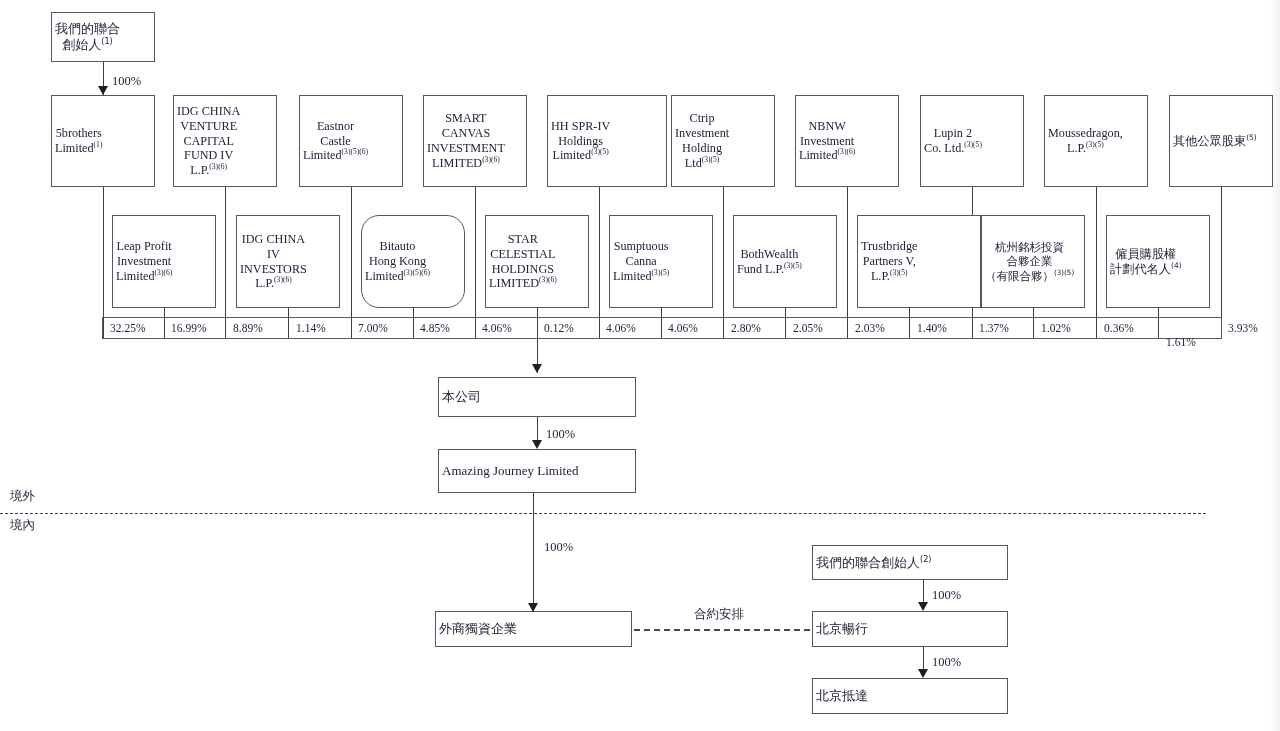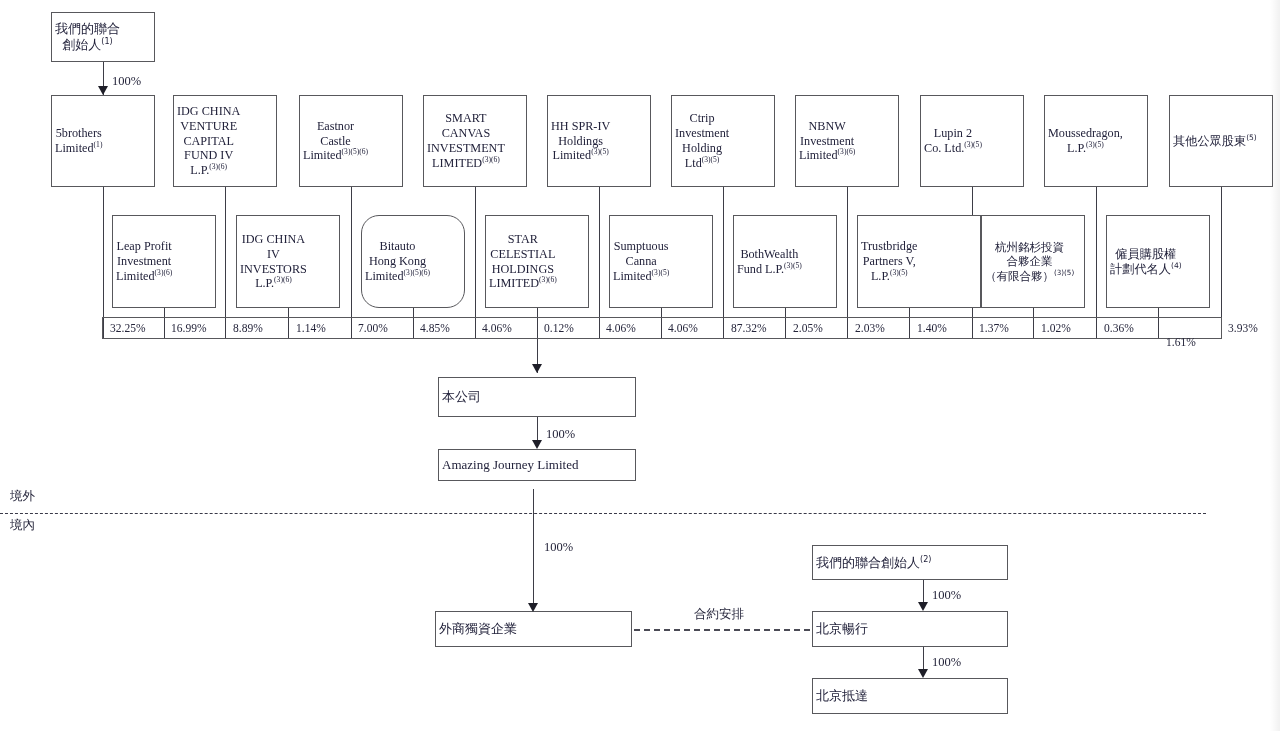--- a/index.html
+++ b/index.html
@@ -140,21 +140,21 @@
 Limited</span><span class="sup">(3)(5)(6)</span></span>
   </div>
 
   <div class="box t12" style="left:423px; top:95px; width:104px; height:92px;">
     <span class="txt"><span>SMART
 CANVAS
 INVESTMENT
 LIMITED</span><span class="sup">(3)(6)</span></span>
   </div>
 
-  <div class="box t12" style="left:547px; top:95px; width:104px; height:92px;">
+  <div class="box t12" style="left:547px; top:95px; width:120px; height:92px;">
     <span class="txt"><span>HH SPR-IV
 Holdings
 Limited</span><span class="sup">(3)(5)</span></span>
   </div>
 
   <div class="box t12" style="left:671px; top:95px; width:104px; height:92px;">
     <span class="txt"><span>Ctrip
 Investment
 Holding
 Ltd</span><span class="sup">(3)(5)</span></span>
@@ -260,42 +260,42 @@
   <div class="pct" style="left:110px; top:322px;">32.25%</div>
   <div class="pct" style="left:171px; top:322px;">16.99%</div>
   <div class="pct" style="left:233px; top:322px;">8.89%</div>
   <div class="pct" style="left:296px; top:322px;">1.14%</div>
   <div class="pct" style="left:358px; top:322px;">7.00%</div>
   <div class="pct" style="left:420px; top:322px;">4.85%</div>
   <div class="pct" style="left:482px; top:322px;">4.06%</div>
   <div class="pct" style="left:544px; top:322px;">0.12%</div>
   <div class="pct" style="left:606px; top:322px;">4.06%</div>
   <div class="pct" style="left:668px; top:322px;">4.06%</div>
-  <div class="pct" style="left:731px; top:322px;">87.32%</div>
+  <div class="pct" style="left:731px; top:322px;">2.80%</div>
   <div class="pct" style="left:793px; top:322px;">2.05%</div>
   <div class="pct" style="left:855px; top:322px;">2.03%</div>
   <div class="pct" style="left:917px; top:322px;">1.40%</div>
   <div class="pct" style="left:979px; top:322px;">1.37%</div>
   <div class="pct" style="left:1041px; top:322px;">1.02%</div>
   <div class="pct" style="left:1104px; top:322px;">0.36%</div>
   <div class="pct" style="left:1166px; top:336px;">1.61%</div>
   <div class="pct" style="left:1228px; top:322px;">3.93%</div>
 
   <div class="vline" style="left:537px; top:339px; height:34px;"></div>
   <div class="arrow-down" style="left:531.5px; top:364px;"></div>
 
   <div class="box cjk t13" style="left:438px; top:377px; width:198px; height:40px;">
     <span class="txt">本公司</span>
   </div>
 
   <div class="vline" style="left:537px; top:417px; height:25px;"></div>
   <div class="arrow-down" style="left:531.5px; top:440px;"></div>
   <div class="edge-label" style="left:546px; top:427px;">100%</div>
 
-  <div class="box t13" style="left:438px; top:449px; width:198px; height:32px;">
+  <div class="box t13" style="left:438px; top:449px; width:198px; height:44px;">
     <span class="txt">Amazing Journey Limited</span>
   </div>
 
   <div class="region-label cjk" style="left:10px; top:488px;text-align:center;">境外</div>
   <div class="divider" style="left:0px; top:513px; width:1206px;"></div>
   <div class="region-label cjk" style="left:10px; top:517px;">境內</div>
 
   <div class="vline" style="left:533px; top:489px; height:117px;"></div>
   <div class="arrow-down" style="left:527.5px; top:603px;"></div>
   <div class="edge-label" style="left:544px; top:540px;">100%</div>

